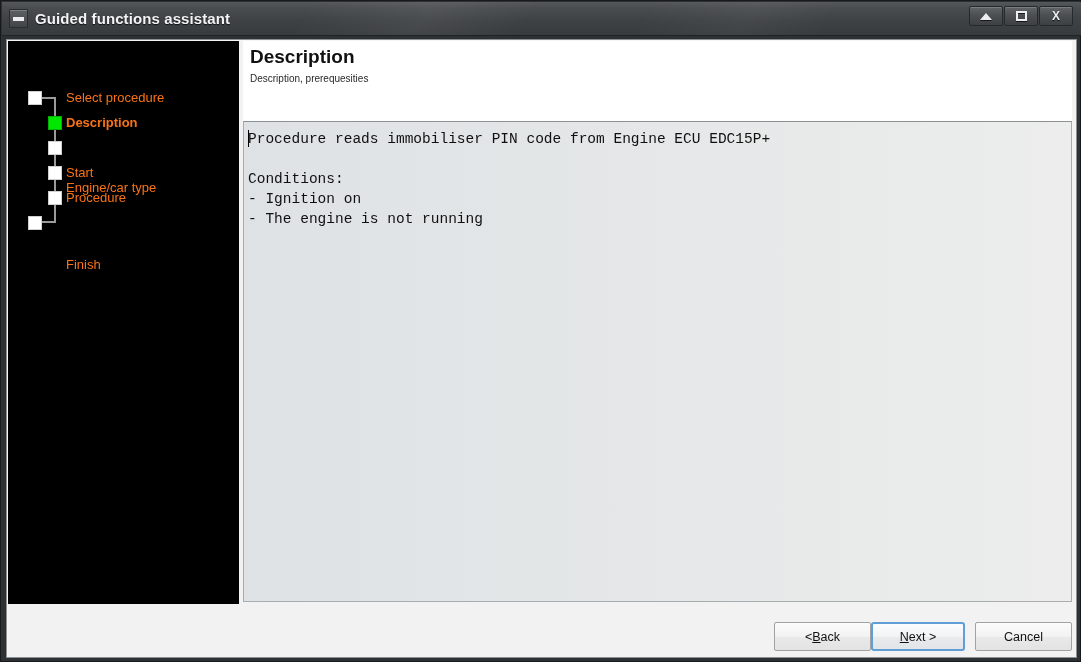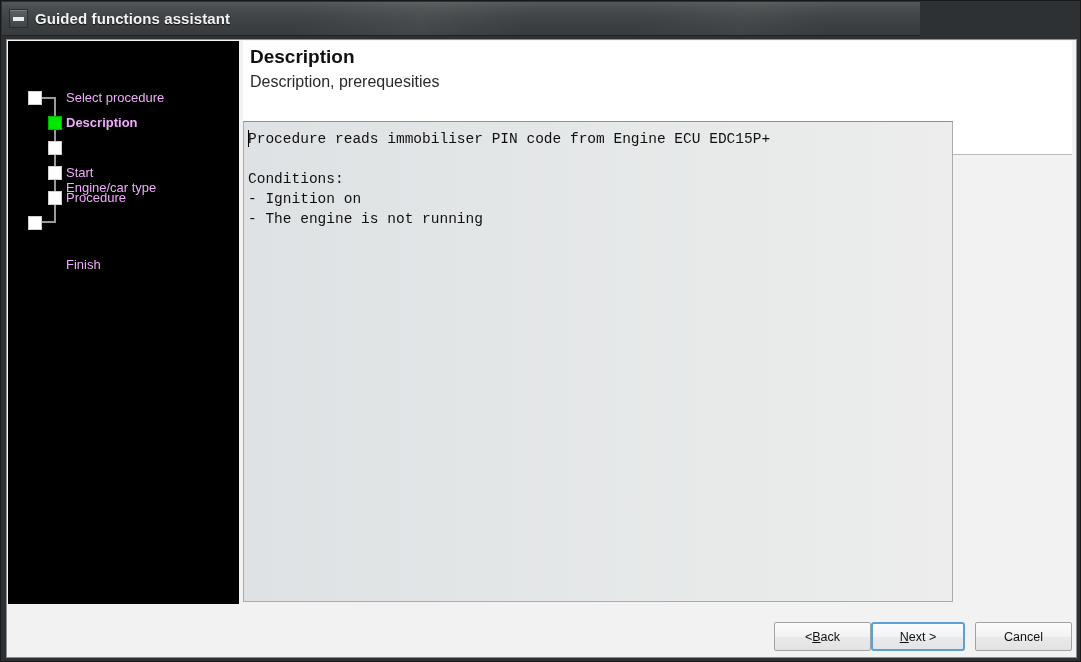--- a/index.html
+++ b/index.html
@@ -22,21 +22,21 @@
     height: 662px;
     box-sizing: border-box;
     background: #2e3133;
     border: 1px solid #17191a;
   }
 
   
   #titlebar {
     position: absolute;
     left: 1px; top: 1px;
-    width: 918px;
+    width: 1079px;
     height: 33px;
     background: linear-gradient(180deg, #55585a 0%, #4a4d4f 18%, #3f4244 55%, #383b3d 100%);
     border-bottom: 1px solid #202324;
     overflow: hidden;
   }
   #titlebar .sheen {
     position: absolute;
     left: 300px; top: -10px;
     width: 300px; height: 60px;
     background: linear-gradient(100deg, rgba(255,255,255,0.00) 0%, rgba(255,255,255,0.055) 40%, rgba(255,255,255,0.00) 75%);
@@ -156,21 +156,21 @@
   .node.active {
     background: #00e800;
     border-color: #00b000;
   }
   .nav-label {
     position: absolute;
     left: 58px;
     height: 18px;
     line-height: 18px;
     font-size: 13px;
-    color: #f0abfc;
+    color: #f97316;
     white-space: nowrap;
   }
   .nav-label.bold { font-weight: bold; }
 
   
   #content {
     position: absolute;
     left: 232px; top: 1px;
     width: 837px;
     height: 563px;
@@ -189,28 +189,28 @@
     position: absolute;
     left: 7px; top: 5px;
     font-size: 19px;
     font-weight: bold;
     color: #111111;
     white-space: nowrap;
   }
   #page-subtitle {
     position: absolute;
     left: 7px; top: 32px;
-    font-size: 16px;
+    font-size: 10px;
     color: #2a2a2a;
     white-space: nowrap;
   }
   #text-panel {
     position: absolute;
     left: 4px; top: 80px;
-    width: 710px;
+    width: 829px;
     height: 481px;
     box-sizing: border-box;
     background: linear-gradient(90deg, #dee2e4 0%, #e3e6e7 35%, #e8eaea 70%, #ecedec 100%);
     border: 1px solid #a9acae;
     border-top-color: #8e9193;
     overflow: hidden;
   }
   #text-body {
     position: absolute;
     left: 4px; top: 7px;

